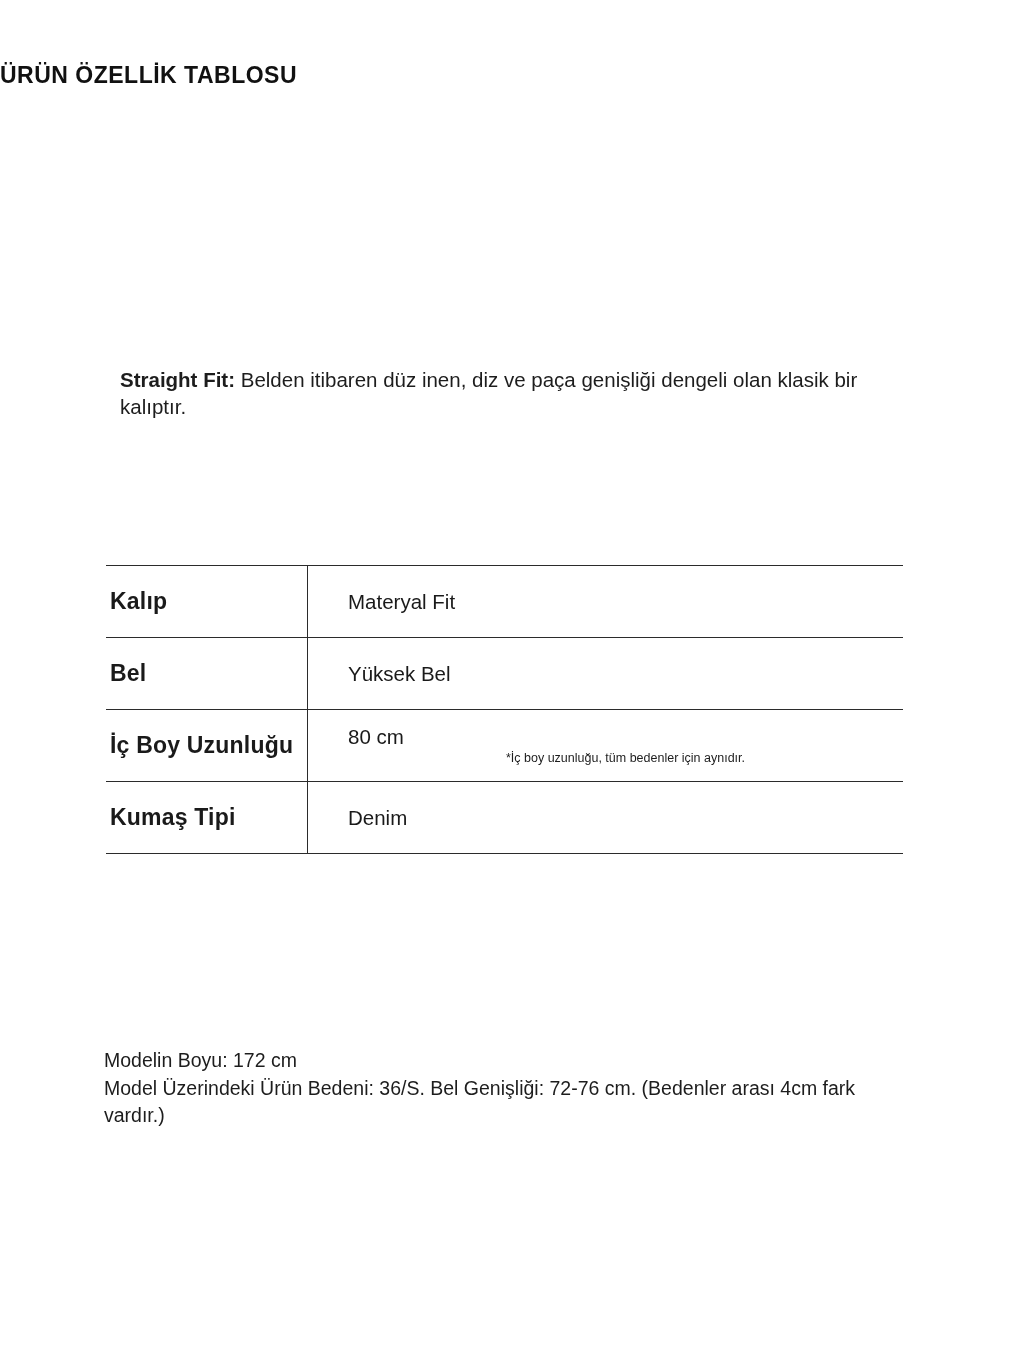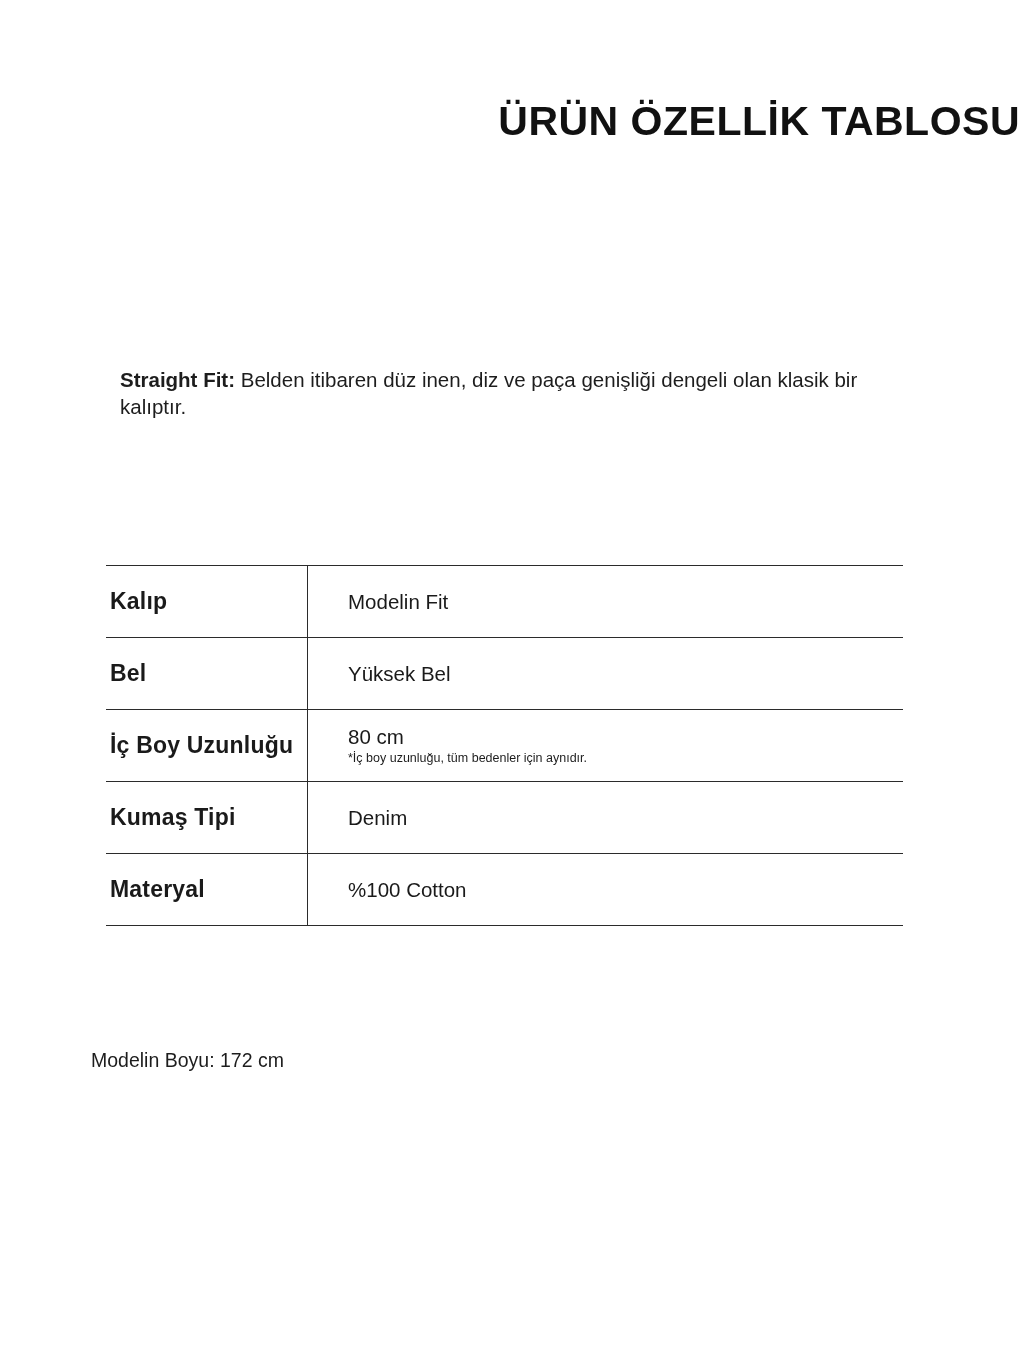--- a/index.html
+++ b/index.html
@@ -16,26 +16,26 @@
     overflow: hidden;
   }
   .page {
     width: 1020px;
     height: 1360px;
     box-sizing: border-box;
     padding: 0;
     position: relative;
   }
   .doc-title {
-    text-align: right;
-    font-size: 41px;
+    text-align: left;
+    font-size: 23px;
     font-weight: bold;
     letter-spacing: 0.5px;
     margin: 0;
-    padding-top: 98px;
+    padding-top: 62px;
     color: #111;
   }
   .intro {
     position: absolute;
     left: 120px;
     top: 345px;
     width: 790px;
     font-size: 20.5px;
     line-height: 1.35;
     color: #1d1d1d;
@@ -77,24 +77,25 @@
   .value .main {
     display: block;
     line-height: 1.15;
   }
   .value .note {
     display: block;
     font-size: 12.5px;
     line-height: 1.3;
     margin-top: 1px;
     color: #1d1d1d;
+    text-align: center;
   }
   .model-info {
     position: absolute;
-    left: 91px;
+    left: 104px;
     top: 1047px;
     width: 790px;
     font-size: 19.5px;
     line-height: 1.42;
     color: #1d1d1d;
   }
   .model-info div {
     white-space: pre-wrap;
   }
 </style>
@@ -107,21 +108,21 @@
 
   <p class="intro">
     <span class="lead">Straight Fit:</span><span> Belden itibaren düz inen, diz ve paça genişliği dengeli olan klasik bir kalıptır.</span>
   </p>
 
   <table class="spec-table">
     <tbody>
       <tr>
         <td class="label">Kalıp</td>
         <td class="value">
-          <span class="main">Modelin Fit</span>
+          <span class="main">Materyal Fit</span>
         </td>
       </tr>
       <tr>
         <td class="label">Bel</td>
         <td class="value">
           <span class="main">Yüksek Bel</span>
         </td>
       </tr>
       <tr>
         <td class="label">İç Boy Uzunluğu</td>
@@ -129,26 +130,21 @@
           <span class="main">80 cm</span>
           <span class="note">*İç boy uzunluğu, tüm bedenler için aynıdır.</span>
         </td>
       </tr>
       <tr>
         <td class="label">Kumaş Tipi</td>
         <td class="value">
           <span class="main">Denim</span>
         </td>
       </tr>
-      <tr>
-        <td class="label">Materyal</td>
-        <td class="value">
-          <span class="main">%100 Cotton</span>
-        </td>
-      </tr>
     </tbody>
   </table>
 
   <div class="model-info">
     <div>Modelin Boyu: 172 cm</div>
+    <div>Model Üzerindeki Ürün Bedeni: 36/S. Bel Genişliği: 72-76 cm. (Bedenler arası 4cm fark vardır.)</div>
   </div>
 
 </div>
 
 </body></html>

